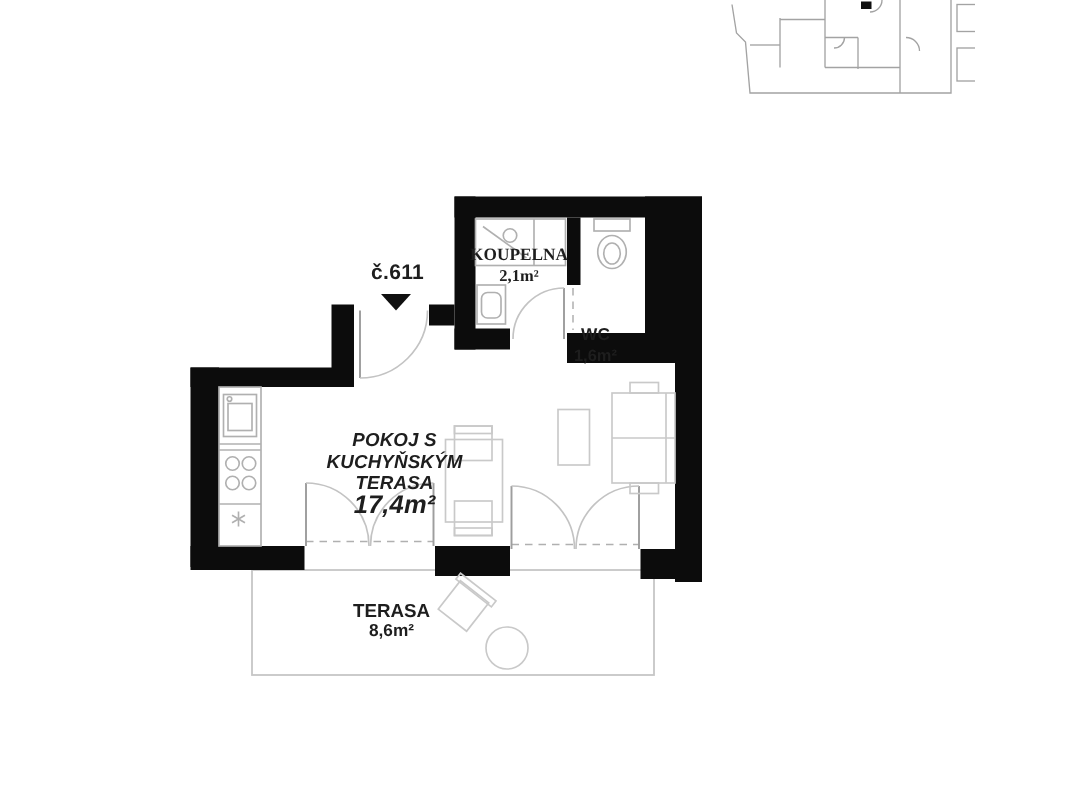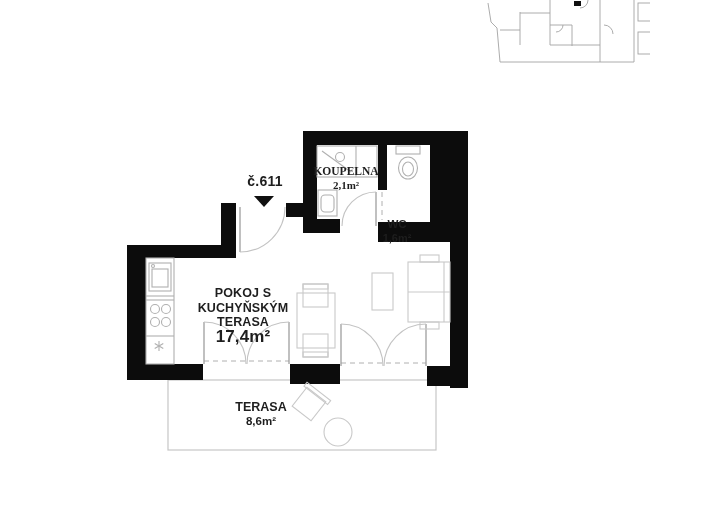--- a/index.html
+++ b/index.html
@@ -176,21 +176,21 @@
   <div class="lbl lbl-sm" style="left:346px;top:178px;font-family:Liberation Serif, serif;">
     <div class="nm">KOUPELNA</div>
     <div class="ar">2,1m²</div>
   </div>
 
   <div class="lbl lbl-sm" style="left:397px;top:195px;margin-top:36px;">
     <div class="nm">WC</div>
     <div class="ar">1,6m²</div>
   </div>
 
-  <div class="lbl lbl-main" style="left:243px;top:315px;">
+  <div class="lbl lbl-main" style="left:263px;top:315px;font-style:italic;">
     <div class="nm">POKOJ S</div>
     <div class="nm">KUCHYŇSKÝM</div>
     <div class="nm">TERASA</div>
     <div class="ar">17,4m²</div>
   </div>
 
   <div class="lbl lbl-ter" style="left:261px;top:414px;">
     <div class="nm">TERASA</div>
     <div class="ar">8,6m²</div>
   </div>

